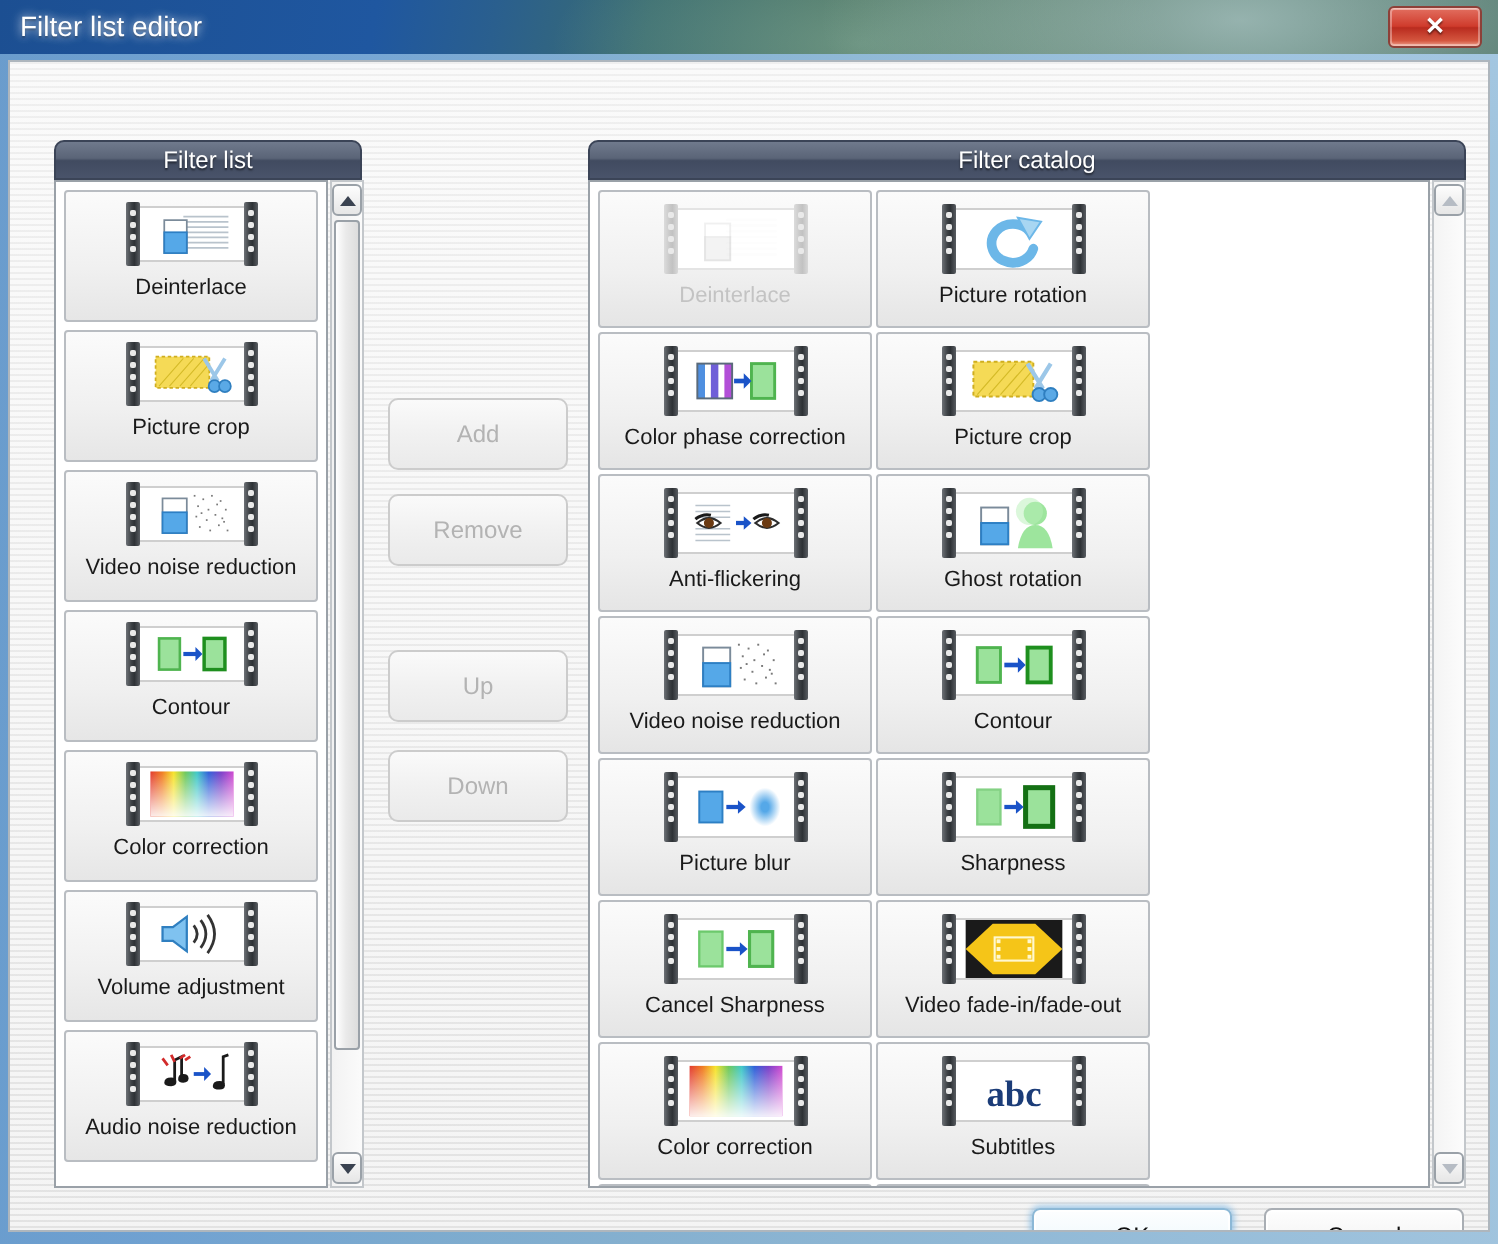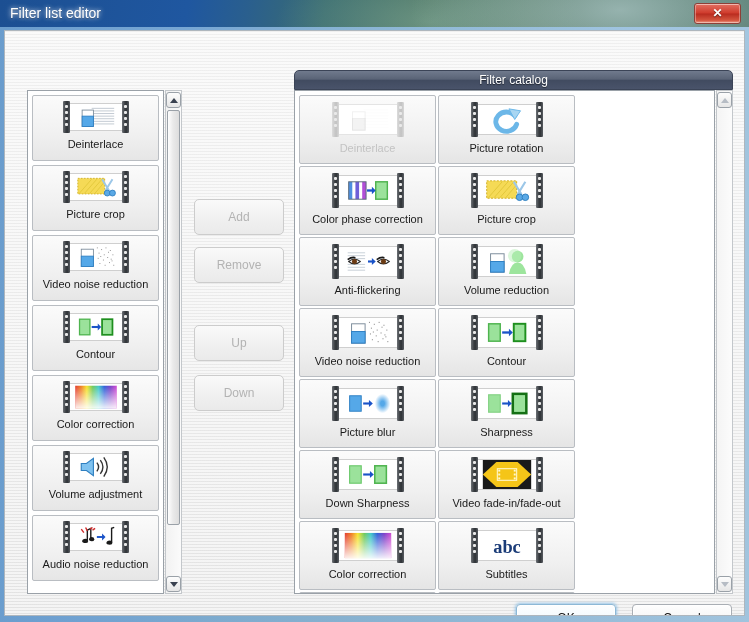--- a/index.html
+++ b/index.html
@@ -191,20 +191,21 @@
 <div id="titlebar">
   <div id="title-text">Filter list editor</div>
   <div id="close-button">
     <div class="x">✕</div>
   </div>
 </div>
 
 <div id="win-border">
 <div id="client">
 
+  <div class="panel-header" id="filterlist-header">Filter list</div>
 
   <div id="filterlist-box">
         <div class="fl-item">
           <div class="icon-wrap">
             <span class="film" style="width:66px;height:32px">
               <span class="strip-l"></span>
               <span class="strip-r"></span>
               <span class="hole" style="top:4px;left:2px"></span>
               <span class="hole" style="top:4px;right:2px;left:auto"></span>
               <span class="hole" style="top:10px;left:2px"></span>
@@ -605,21 +606,21 @@
                 <span class="screen">
     <svg width="100%" height="100%" viewBox="0 0 50 30">
       <circle cx="36" cy="10" r="6" fill="#8ce08c" opacity="0.85"></circle>
       <path d="M27 28 q2 -12 9 -12 q7 0 9 12z" fill="#8ce08c" opacity="0.85"></path>
       <circle cx="33" cy="9" r="7" fill="#b7f0b7" opacity="0.5"></circle>
       <rect x="8" y="7" width="14" height="19" fill="#ffffff" stroke="#7b8b9a"></rect>
       <rect x="8" y="15" width="14" height="11" fill="#55a8e8" stroke="#2d7fc4"></rect>
     </svg></span>
               </span>
             </div>
-            <div class="cat-label">Volume reduction</div>
+            <div class="cat-label">Ghost rotation</div>
           </div>
           <div class="cat-item">
             <div class="icon-wrap">
               <span class="film" style="width:72px;height:35px">
                 <span class="strip-l"></span>
                 <span class="strip-r"></span>
                 <span class="hole" style="top:4px;left:2px"></span>
                 <span class="hole" style="top:4px;right:2px;left:auto"></span>
                 <span class="hole" style="top:10px;left:2px"></span>
                 <span class="hole" style="top:10px;right:2px;left:auto"></span>
@@ -749,21 +750,21 @@
                 <span class="hole" style="top:22px;right:2px;left:auto"></span>
                 <span class="screen">
     <svg width="100%" height="100%" viewBox="0 0 50 30">
       <rect x="6" y="6" width="12" height="18" fill="#9be29b" stroke="#6cc96c" stroke-width="1.2"></rect>
       <rect x="32" y="6" width="12" height="18" fill="#9be29b" stroke="#4fb44f" stroke-width="1.6"></rect>
       <path d="M20 15 L28 15" stroke="#1a53c8" stroke-width="2.2"></path>
       <path d="M27 11.5 L31 15 L27 18.5 Z" fill="#1a53c8"></path>
     </svg></span>
               </span>
             </div>
-            <div class="cat-label">Down Sharpness</div>
+            <div class="cat-label">Cancel Sharpness</div>
           </div>
           <div class="cat-item">
             <div class="icon-wrap">
               <span class="film" style="width:72px;height:35px">
                 <span class="strip-l"></span>
                 <span class="strip-r"></span>
                 <span class="hole" style="top:4px;left:2px"></span>
                 <span class="hole" style="top:4px;right:2px;left:auto"></span>
                 <span class="hole" style="top:10px;left:2px"></span>
                 <span class="hole" style="top:10px;right:2px;left:auto"></span>

